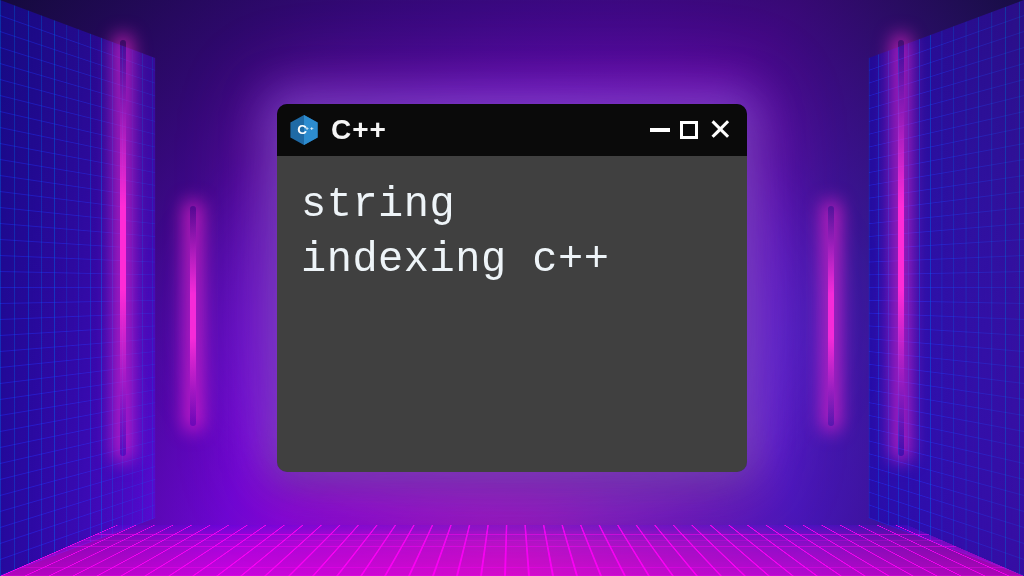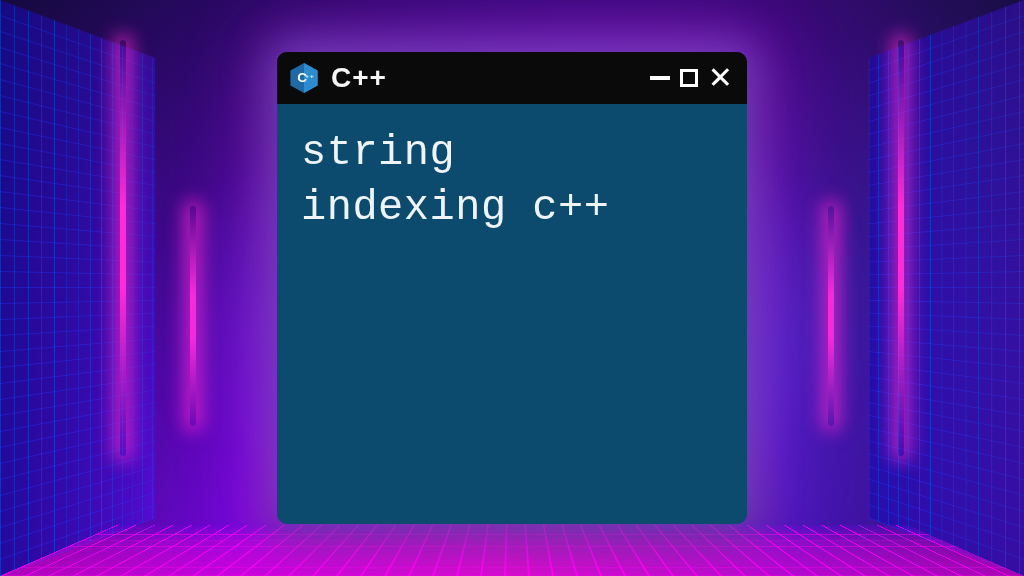--- a/index.html
+++ b/index.html
@@ -130,22 +130,22 @@
       margin-right: 4px;
     }
     .win-ctrl-close {
       color: #fff;
       font-size: 30px;
       line-height: 1;
       font-family: Arial, sans-serif;
       display: inline-block;
     }
     .content-area {
-      background: #0c4a6e;
-      height: 420px;
+      background: #404040;
+      height: 316px;
       padding: 22px 24px;
     }
     .code-text {
       color: #eef4f8;
       font-family: 'Courier New', Courier, monospace;
       font-size: 42px;
       line-height: 1.3;
       white-space: pre-line;
       letter-spacing: 0.5px;
     }

